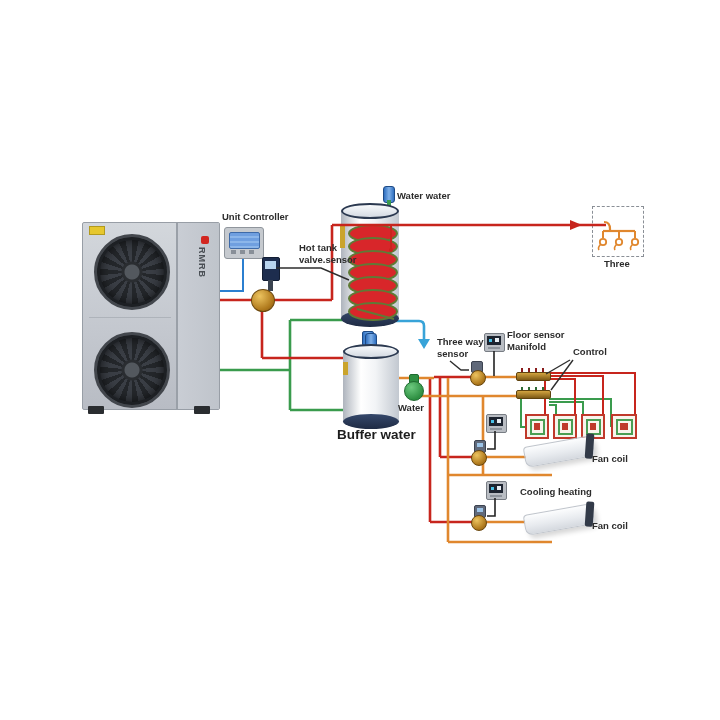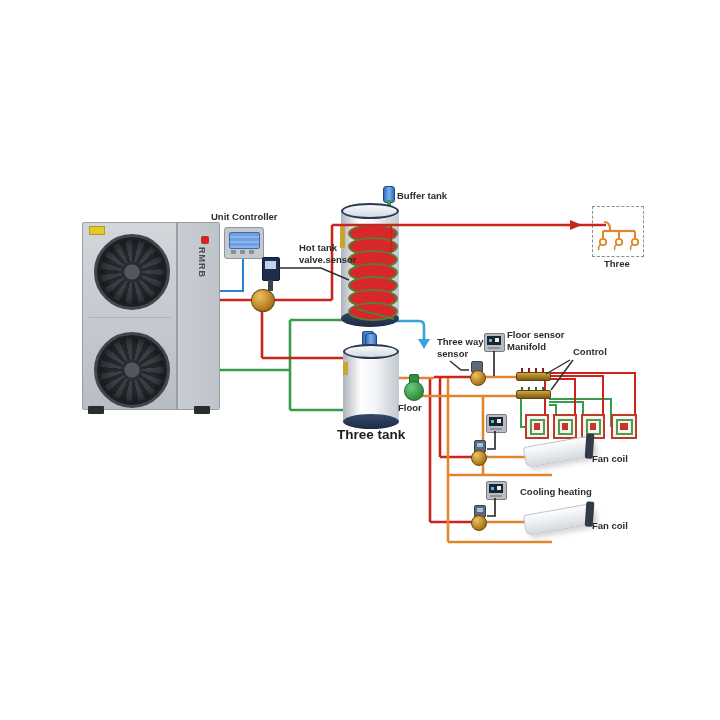--- a/index.html
+++ b/index.html
@@ -316,35 +316,35 @@
       <path class="pipe p-blk" d="M570,360 L546,374"></path>
       <path class="pipe p-blk" d="M573,360 L551,390"></path>
     </g>
     <g stroke="#222" stroke-width="1.6" fill="none">
       <path d="M494,351 V376"></path>
       <path d="M495,431 V449 H487"></path>
       <path d="M495,498 V516 H487"></path>
     </g>
   </svg>
 
-  <div class="lbl" style="left:211px;top:211px;">Unit Controller</div>
+  <div class="lbl" style="left:222px;top:211px;">Unit Controller</div>
   <div class="lbl" style="left:299px;top:242px;">
     <span style="display:block">Hot tank</span>
     <span style="display:block">valve.sensor</span>
   </div>
-  <div class="lbl" style="left:397px;top:190px;">Buffer tank</div>
+  <div class="lbl" style="left:397px;top:190px;">Water water</div>
   <div class="lbl" style="left:604px;top:258px;">Three</div>
   <div class="lbl" style="left:437px;top:336px;">
     <span style="display:block">Three way</span>
     <span style="display:block">sensor</span>
   </div>
   <div class="lbl" style="left:507px;top:329px;">
     <span style="display:block">Floor sensor</span>
     <span style="display:block">Manifold</span>
   </div>
   <div class="lbl" style="left:573px;top:346px;">Control</div>
-  <div class="lbl" style="left:398px;top:402px;">Floor</div>
-  <div class="lbl big" style="left:337px;top:429px;">Three tank</div>
+  <div class="lbl" style="left:398px;top:402px;">Water</div>
+  <div class="lbl big" style="left:337px;top:429px;">Buffer water</div>
   <div class="lbl" style="left:592px;top:453px;">Fan coil</div>
   <div class="lbl" style="left:520px;top:486px;">Cooling heating</div>
   <div class="lbl" style="left:592px;top:520px;">Fan coil</div>
 
 </div>
 
 </body></html>

